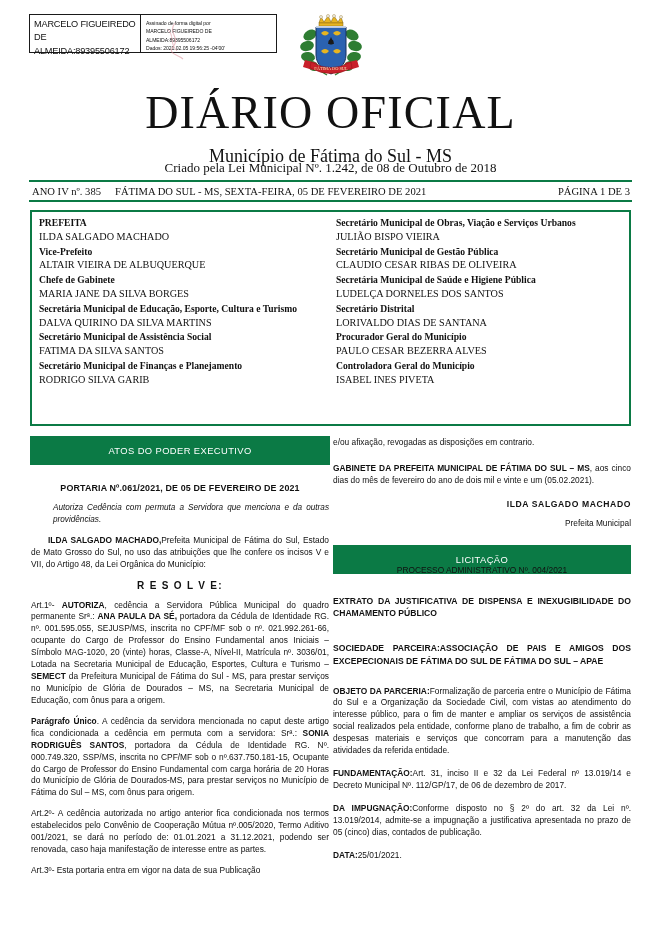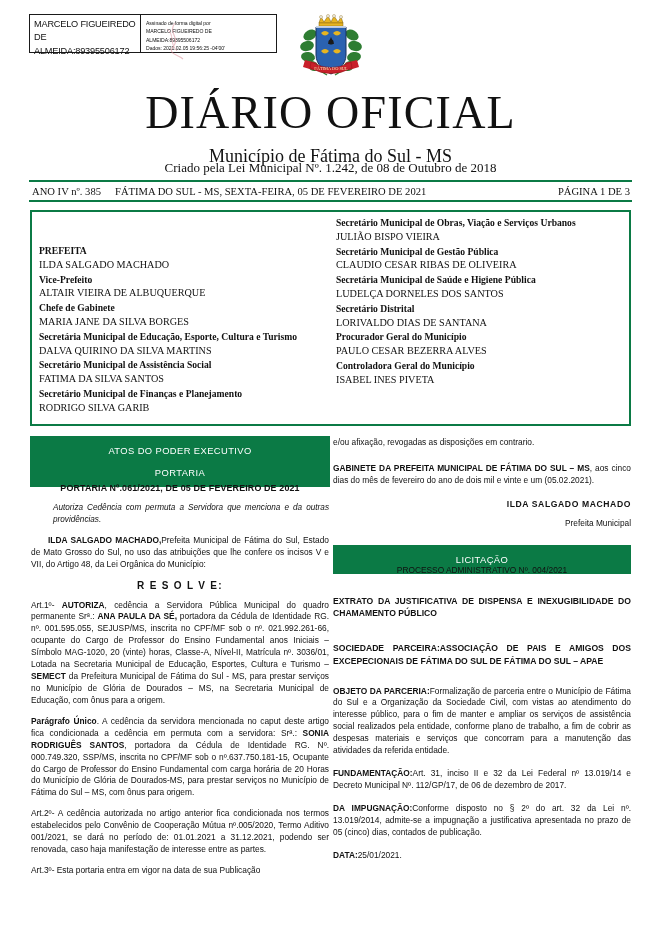--- a/index.html
+++ b/index.html
@@ -62,21 +62,21 @@
   }
   .inforow .mid{flex:1;padding-left:14px;}
 
   
   .officials{
     position:absolute;left:30px;top:210px;width:601px;height:216px;
     border:2px solid #0b7a45;box-sizing:border-box;
     display:flex;
   }
   .off-col{padding:4px 6px 0 7px;box-sizing:border-box;}
-  .off-col.left{width:297px;margin-top:28px;}
+  .off-col.left{width:297px;}
   .off-col.right{width:300px;}
   .off-role{
     font-family:"Liberation Serif", serif;font-weight:bold;font-size:9.6px;
     line-height:1.44;color:#111;
   }
   .off-name{
     font-family:"Liberation Serif", serif;font-size:10.2px;
     line-height:1.45;color:#111;
   }
 
@@ -230,21 +230,20 @@
       <div class="off-role">Secretário Distrital</div>
       <div class="off-name">LORIVALDO DIAS DE SANTANA</div>
       <div class="off-role">Procurador Geral do Município</div>
       <div class="off-name">PAULO CESAR BEZERRA ALVES</div>
       <div class="off-role">Controladora Geral do Município</div>
       <div class="off-name">ISABEL INES PIVETA</div>
     </div>
   </div>
 
   <div class="bar" id="bar-atos">ATOS DO PODER EXECUTIVO</div>
-  <div class="bar" id="bar-portaria">PORTARIA</div>
   <div class="bar" id="bar-licitacao">LICITAÇÃO</div>
 
   <div class="col left">
     <p class="hdr-pt">PORTARIA Nº.061/2021, DE 05 DE FEVEREIRO DE 2021</p>
     <p class="ementa">Autoriza Cedência com permuta a  Servidora   que menciona  e da  outras providências.</p>
     <p class="body-txt">
       <span style="display:inline-block;width:17px"></span><b class="b">ILDA SALGADO MACHADO,</b><span>Prefeita Municipal de Fátima do Sul, Estado de Mato Grosso do Sul, no uso das atribuições que lhe confere os incisos V e VII, do Artigo 48, da Lei Orgânica do Município:</span>
     </p>
     <p class="resolve">R E S O L V E:</p>
     <p class="body-txt">

